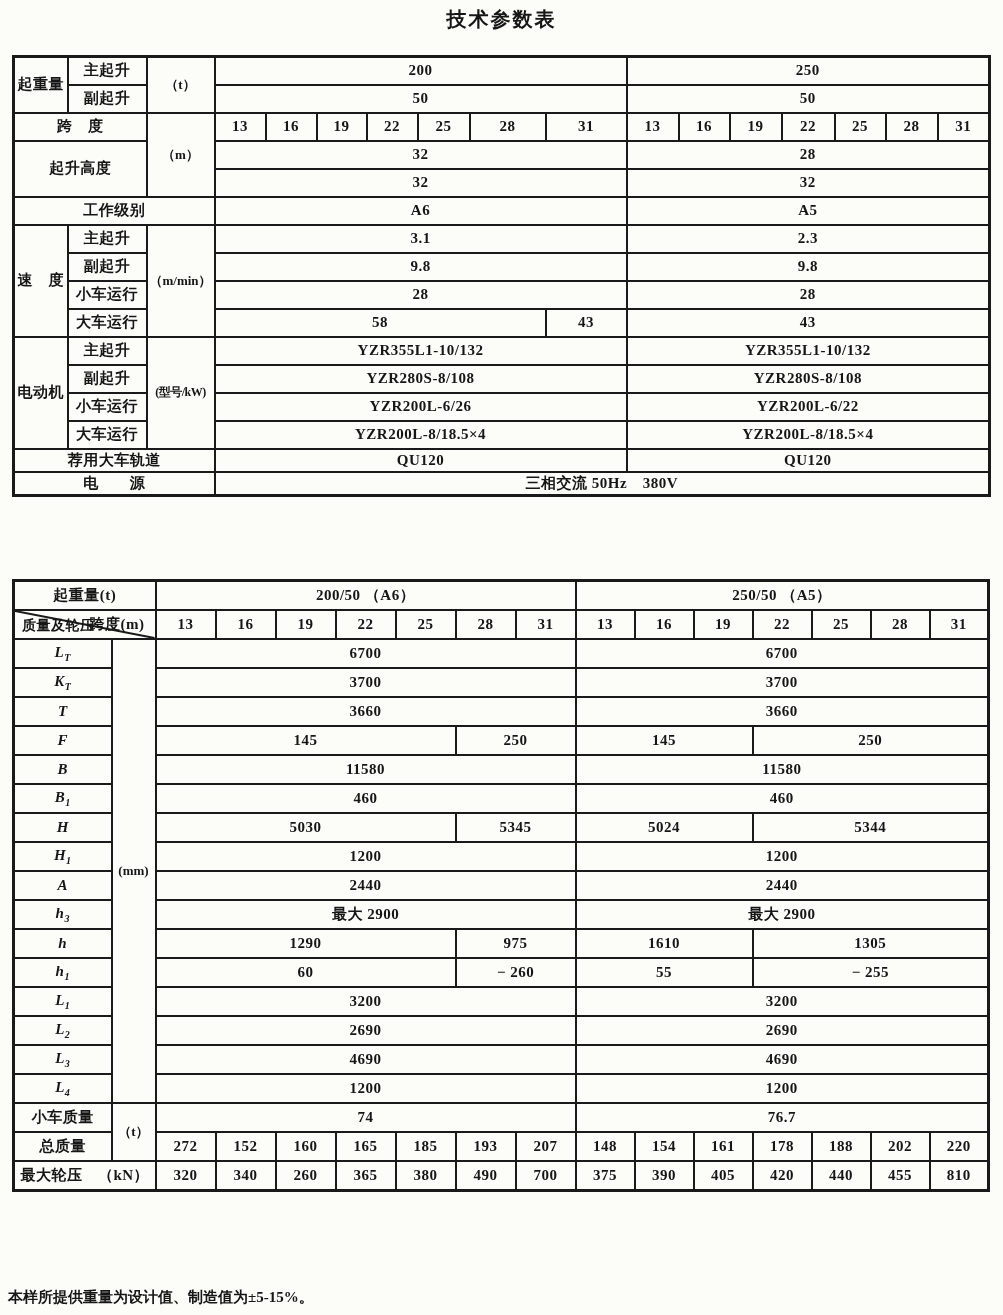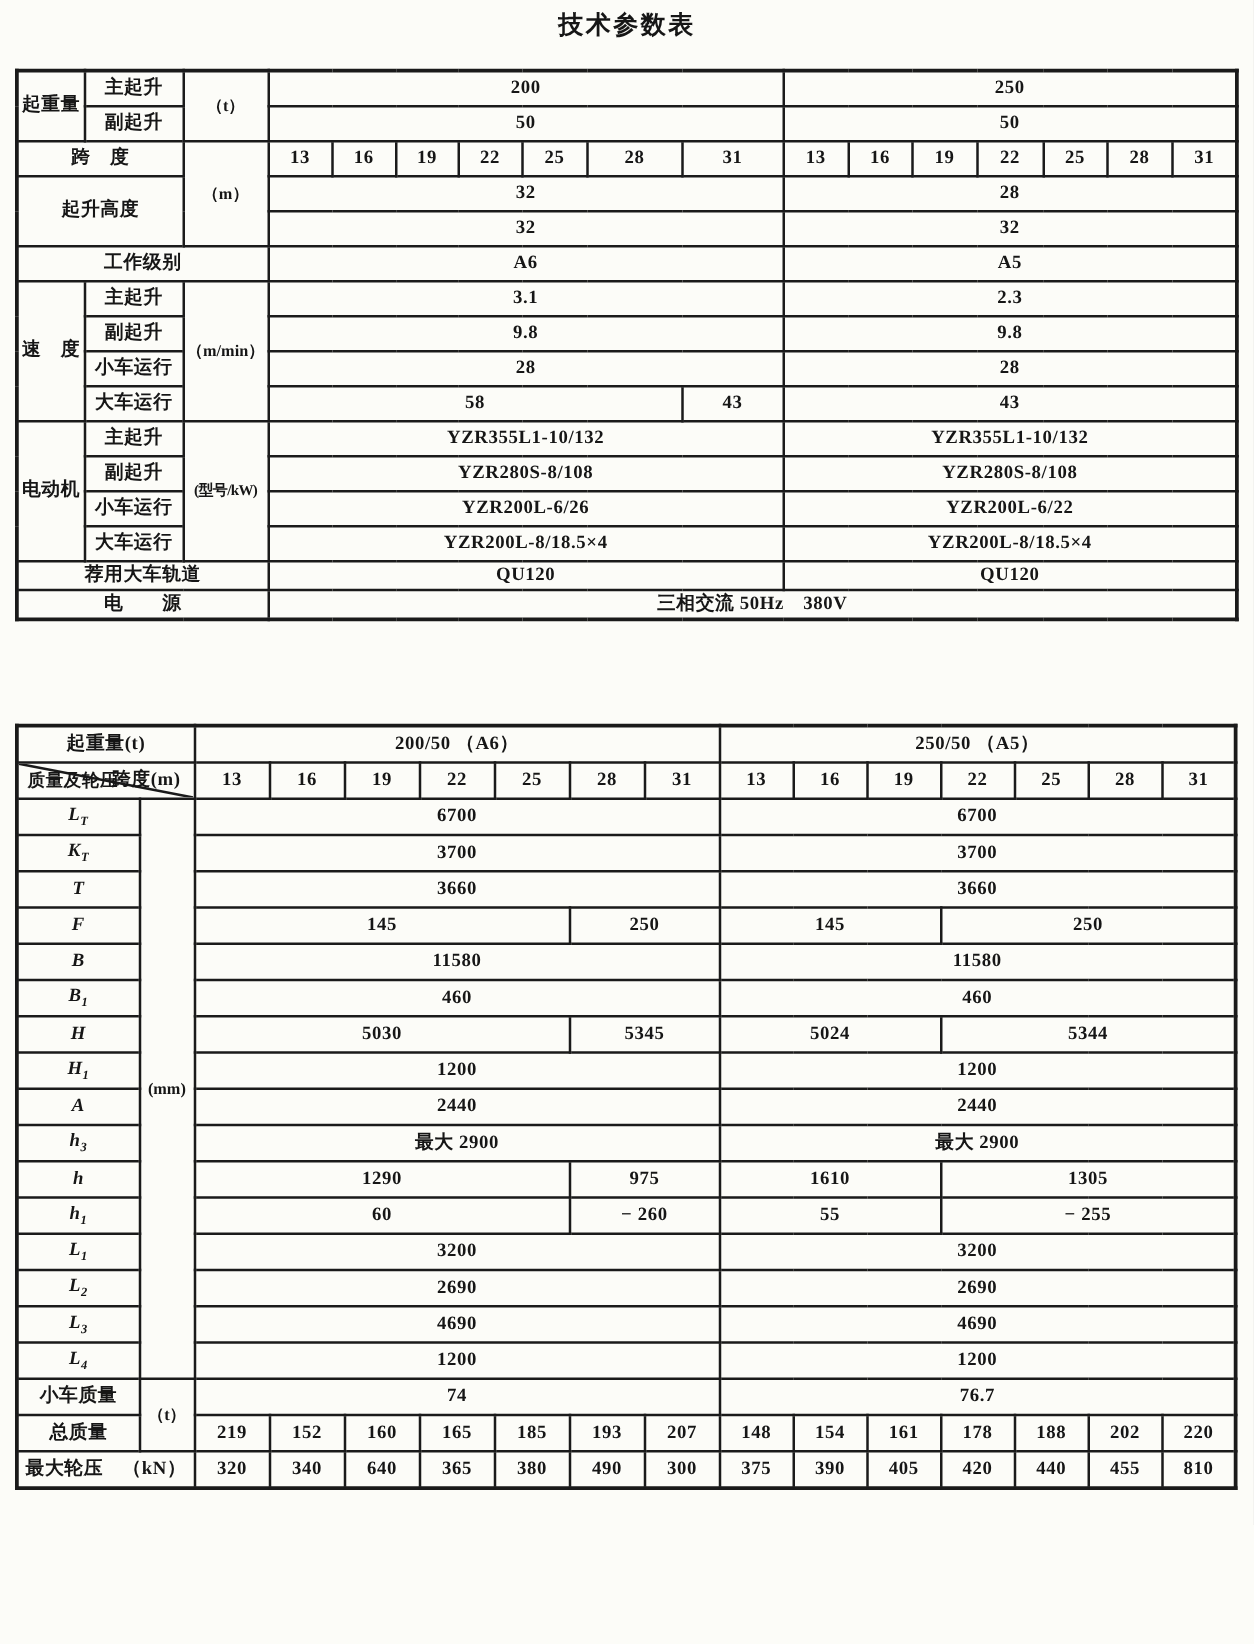--- a/index.html
+++ b/index.html
@@ -296,49 +296,50 @@
         <td colspan="7">1200</td>
       </tr>
       <tr>
         <td>小车质量</td>
         <td rowspan="2" class="unit">（t）</td>
         <td colspan="7">74</td>
         <td colspan="7">76.7</td>
       </tr>
       <tr>
         <td>总质量</td>
-        <td>219</td>
+        <td>272</td>
         <td>152</td>
         <td>160</td>
         <td>165</td>
         <td>185</td>
         <td>193</td>
         <td>207</td>
         <td>148</td>
         <td>154</td>
         <td>161</td>
         <td>178</td>
         <td>188</td>
         <td>202</td>
         <td>220</td>
       </tr>
       <tr>
         <td colspan="2">最大轮压　（kN）</td>
         <td>320</td>
         <td>340</td>
-        <td>640</td>
+        <td>260</td>
         <td>365</td>
         <td>380</td>
         <td>490</td>
-        <td>300</td>
+        <td>700</td>
         <td>375</td>
         <td>390</td>
         <td>405</td>
         <td>420</td>
         <td>440</td>
         <td>455</td>
         <td>810</td>
       </tr>
     </tbody>
   </table>
 
+  <div class="footnote">本样所提供重量为设计值、制造值为±5-15%。</div>
 
 </div>
 
 </body></html>

